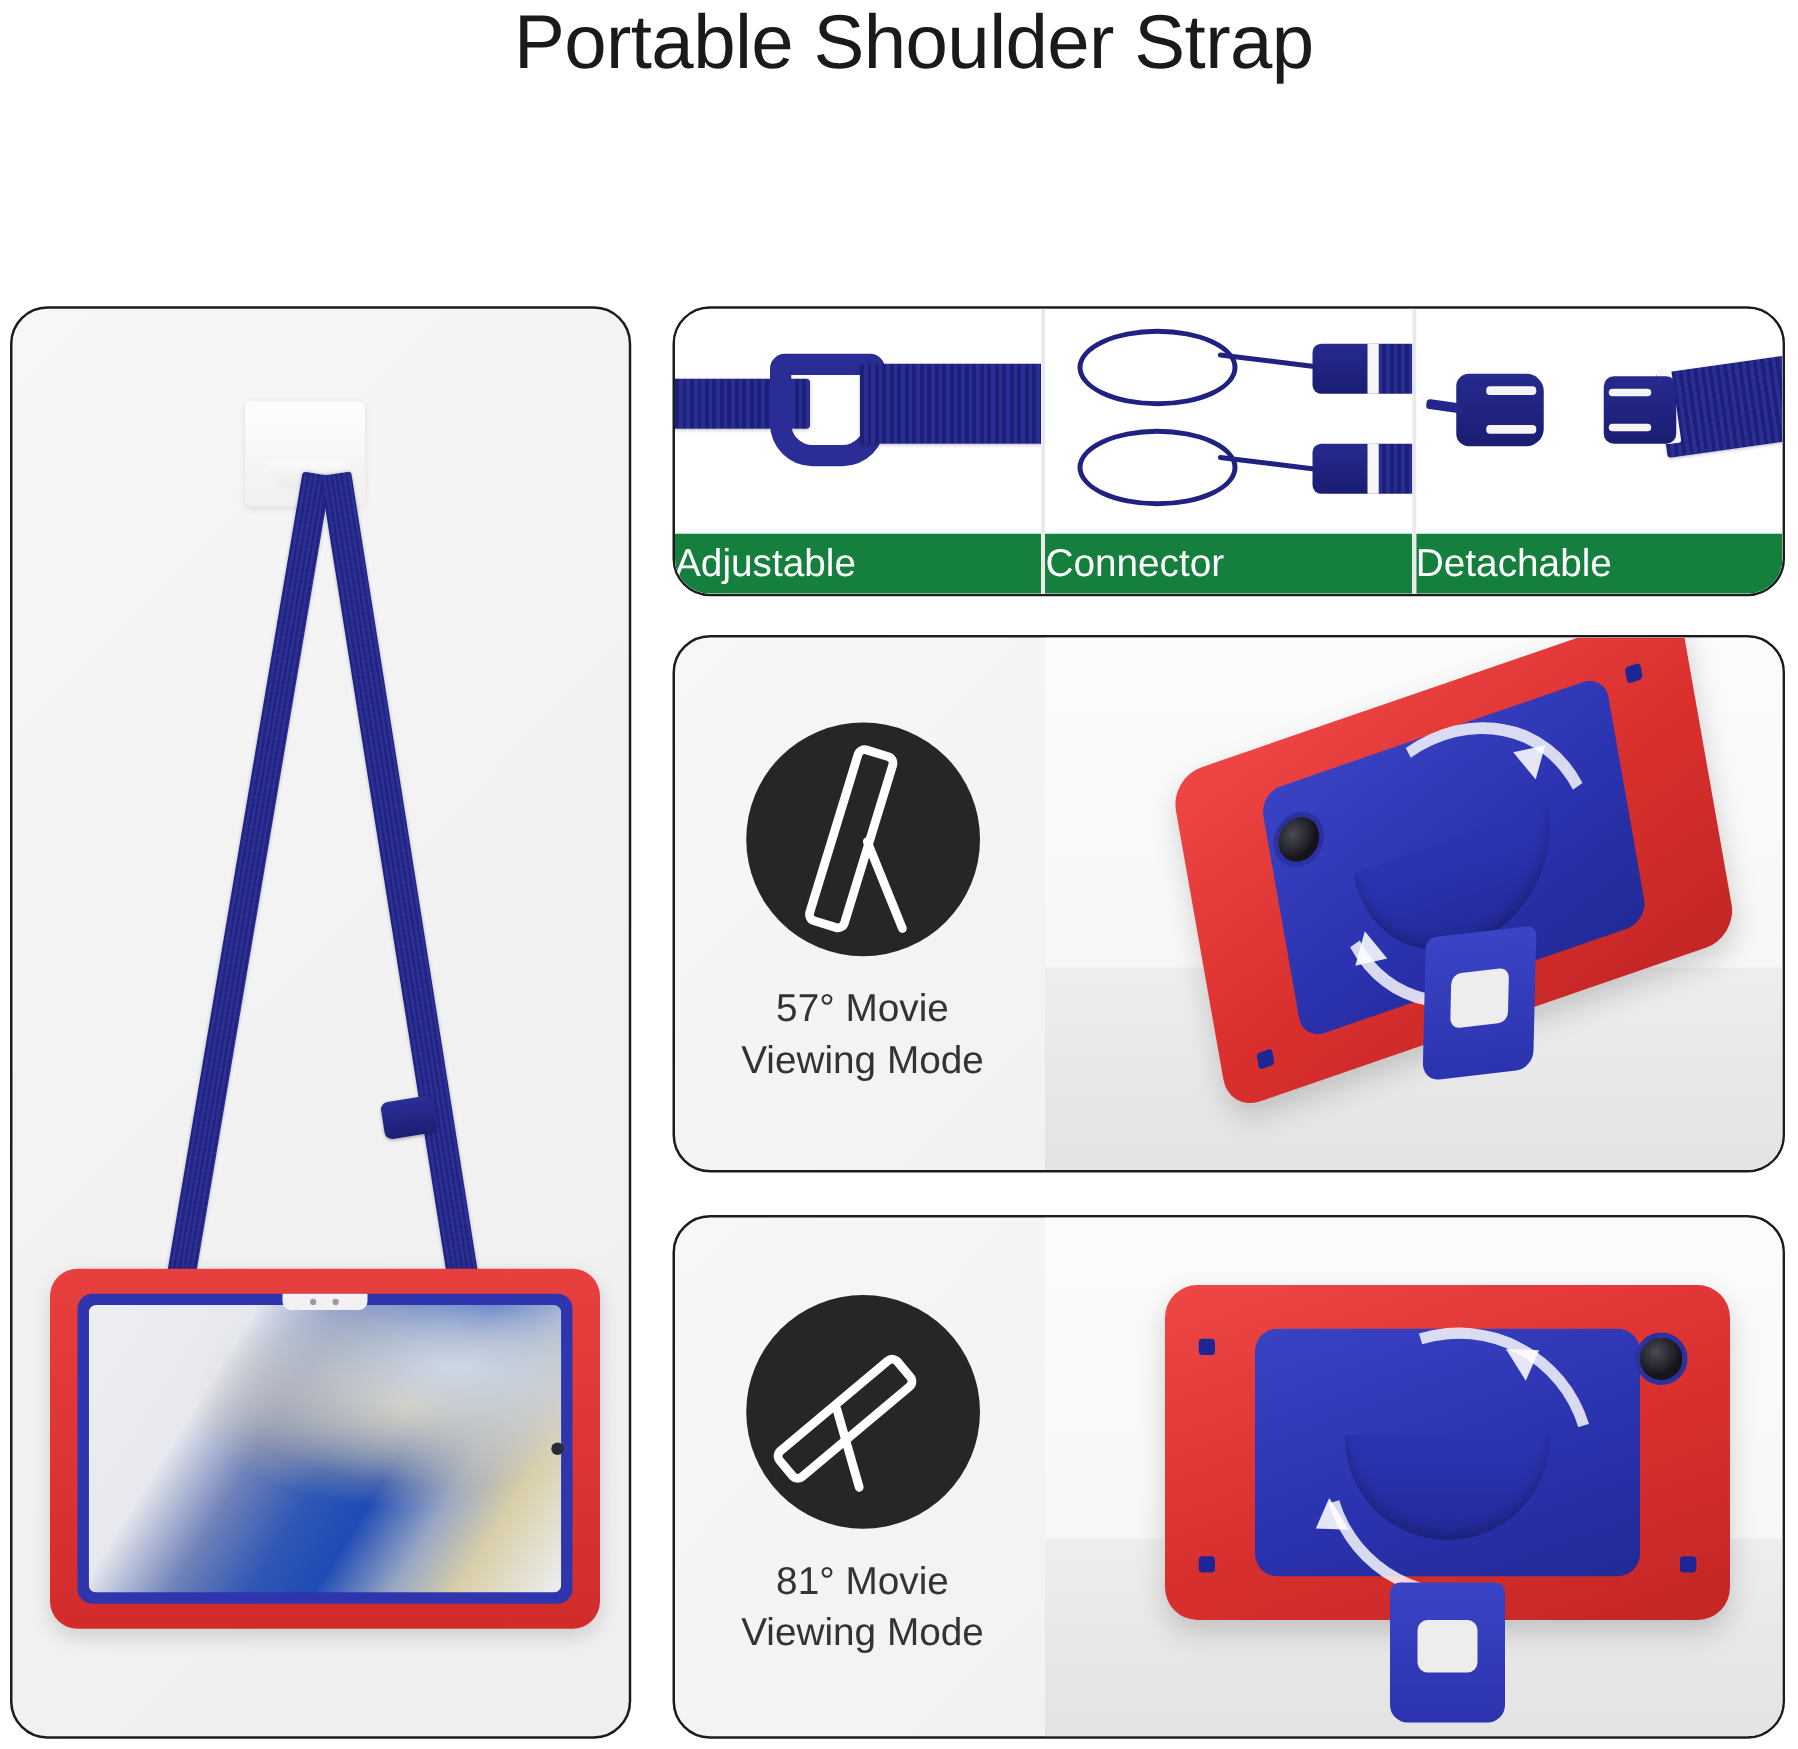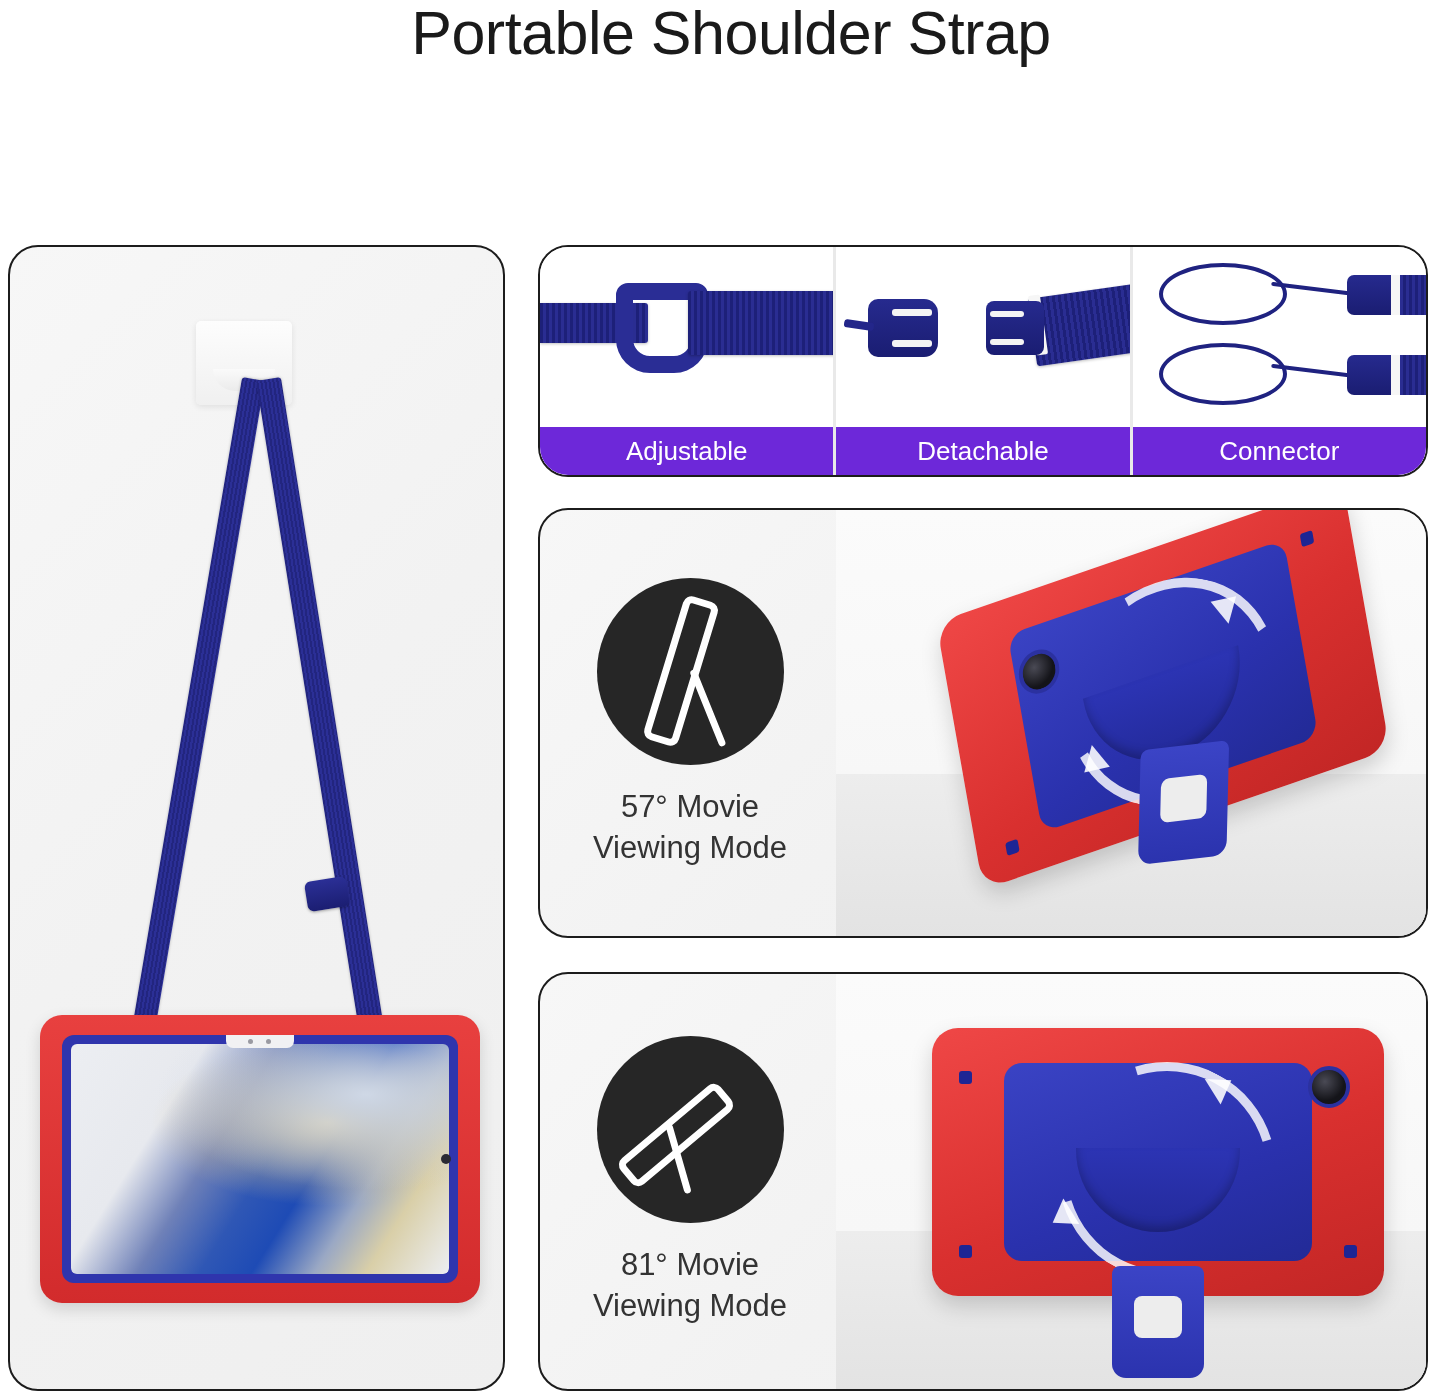--- a/index.html
+++ b/index.html
@@ -127,22 +127,22 @@
   }
 
   
   #features-card{left:538px;top:245px;width:890px;height:232px;}
   .feature-row{display:flex;height:100%;}
   .feature{position:relative;flex:1;background:#fff;overflow:hidden;}
   .feature + .feature{border-left:3px solid #e9e9e9;}
   .feature .art{position:absolute;left:0;top:0;right:0;bottom:48px;}
   .feature .label{
     position:absolute;left:0;right:0;bottom:0;height:48px;
-    background:#6d28d9;color:#ffffff;
-    font-size:26px;line-height:48px;text-align:center;
+    background:#15803d;color:#ffffff;
+    font-size:31px;line-height:48px;text-align:left;
   }
 
   
   .webbing{
     position:absolute;
     background:
       repeating-linear-gradient(90deg,#1d2079 0 3px,#2a2d92 3px 6px);
     box-shadow:0 1px 3px rgba(0,0,0,.25);
   }
 
@@ -346,44 +346,44 @@
       <div class="art">
         <div class="webbing" id="adj-tail"></div>
         <div id="adj-ring"></div>
         <div class="webbing" id="adj-band"></div>
       </div>
       <div class="label">Adjustable</div>
     </div>
 
     <div class="feature">
       <div class="art">
+        <div class="loop" id="loop-a"></div>
+        <div class="loop-tail" id="tail-a"></div>
+        <div class="conn-clip" id="cclip-a"></div>
+        <div class="conn-band" id="cband-a"></div>
+        <div class="conn-white" id="cw-a"></div>
+
+        <div class="loop" id="loop-b"></div>
+        <div class="loop-tail" id="tail-b"></div>
+        <div class="conn-clip" id="cclip-b"></div>
+        <div class="conn-band" id="cband-b"></div>
+        <div class="conn-white" id="cw-b"></div>
+      </div>
+      <div class="label">Connector</div>
+    </div>
+
+    <div class="feature">
+      <div class="art">
         <div id="det-female"></div>
         <div id="det-tip"></div>
         <div class="webbing" id="det-band"></div>
         <div id="det-white"></div>
         <div id="det-male"></div>
       </div>
       <div class="label">Detachable</div>
-    </div>
-
-    <div class="feature">
-      <div class="art">
-        <div class="loop" id="loop-a"></div>
-        <div class="loop-tail" id="tail-a"></div>
-        <div class="conn-clip" id="cclip-a"></div>
-        <div class="conn-band" id="cband-a"></div>
-        <div class="conn-white" id="cw-a"></div>
-
-        <div class="loop" id="loop-b"></div>
-        <div class="loop-tail" id="tail-b"></div>
-        <div class="conn-clip" id="cclip-b"></div>
-        <div class="conn-band" id="cband-b"></div>
-        <div class="conn-white" id="cw-b"></div>
-      </div>
-      <div class="label">Connector</div>
     </div>
 
   </div>
 </div>
 
 <div class="card" id="mode-card-67">
   <div class="mode-left">
     <div class="mode-icon" id="icon-67">
       <div class="slab"></div>
       <div class="leg"></div>

